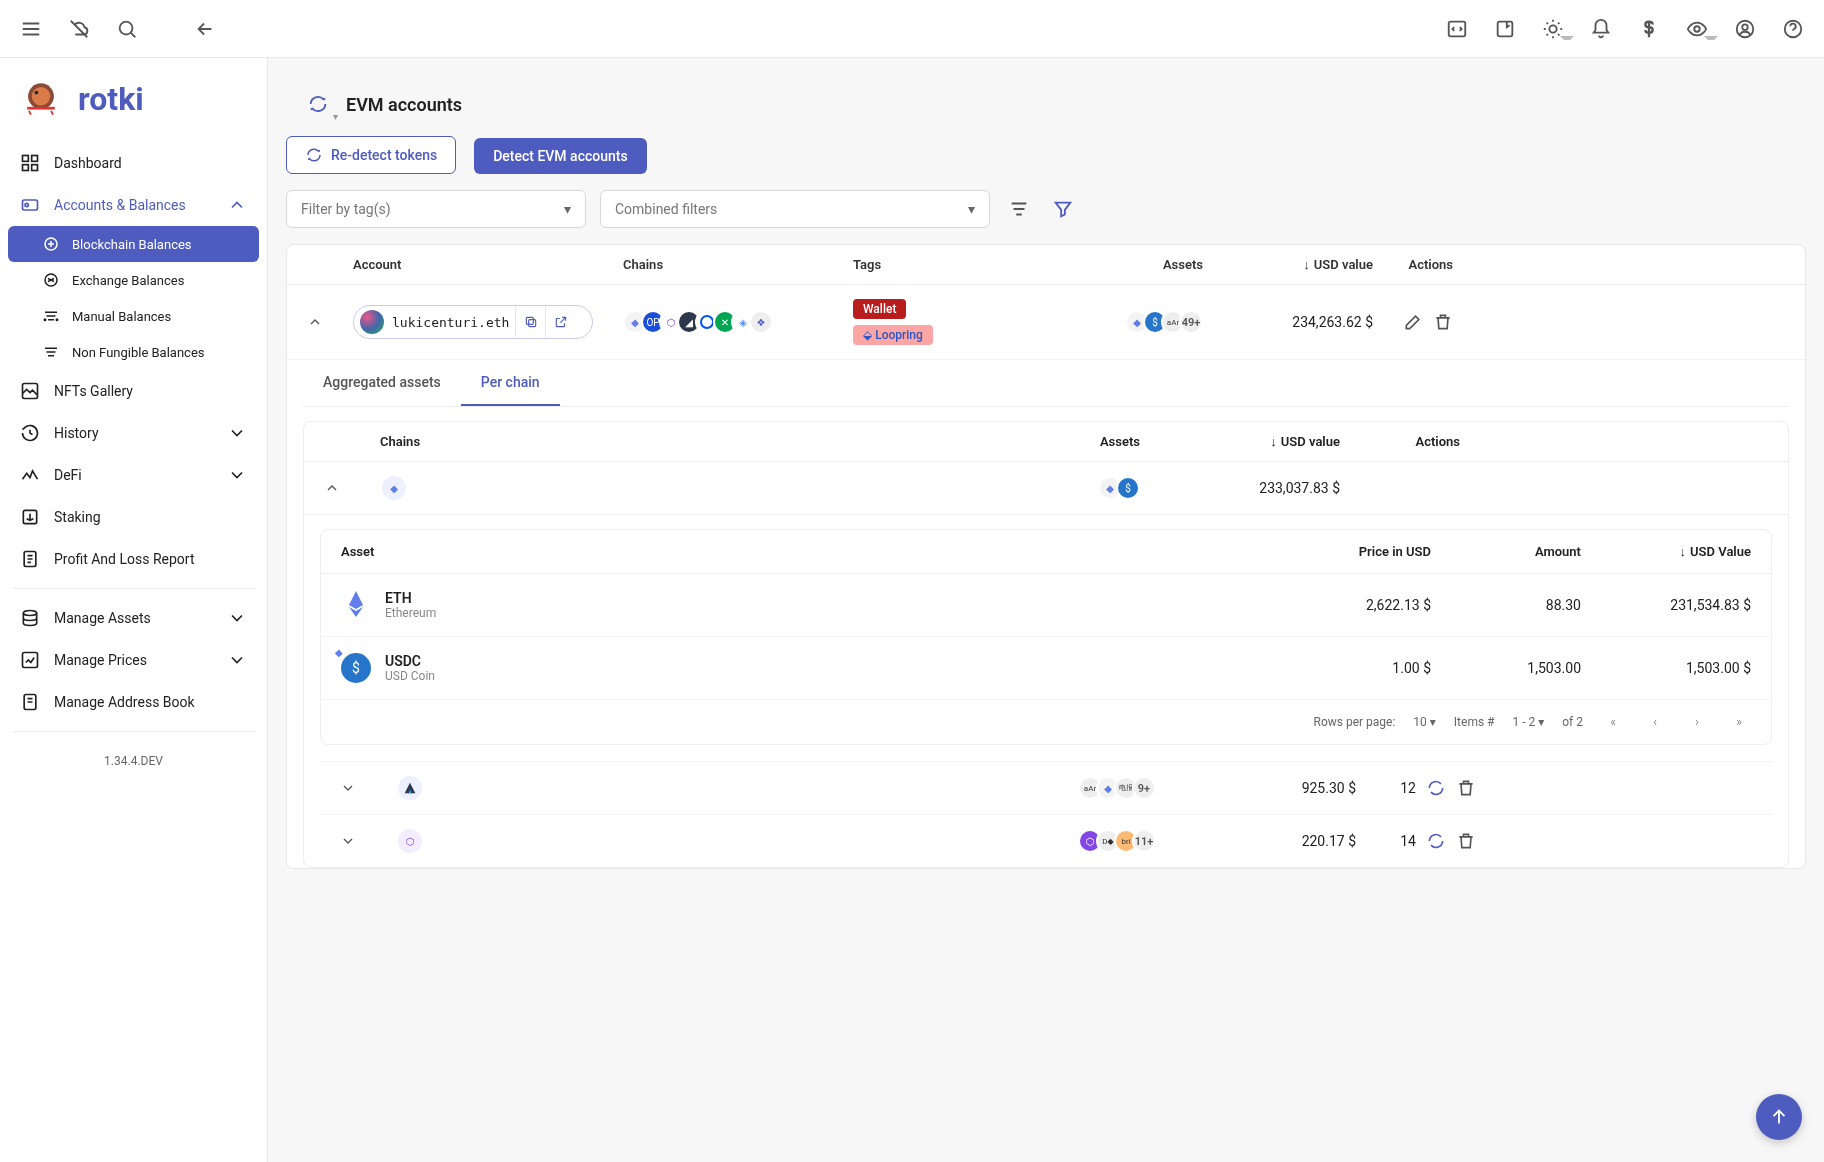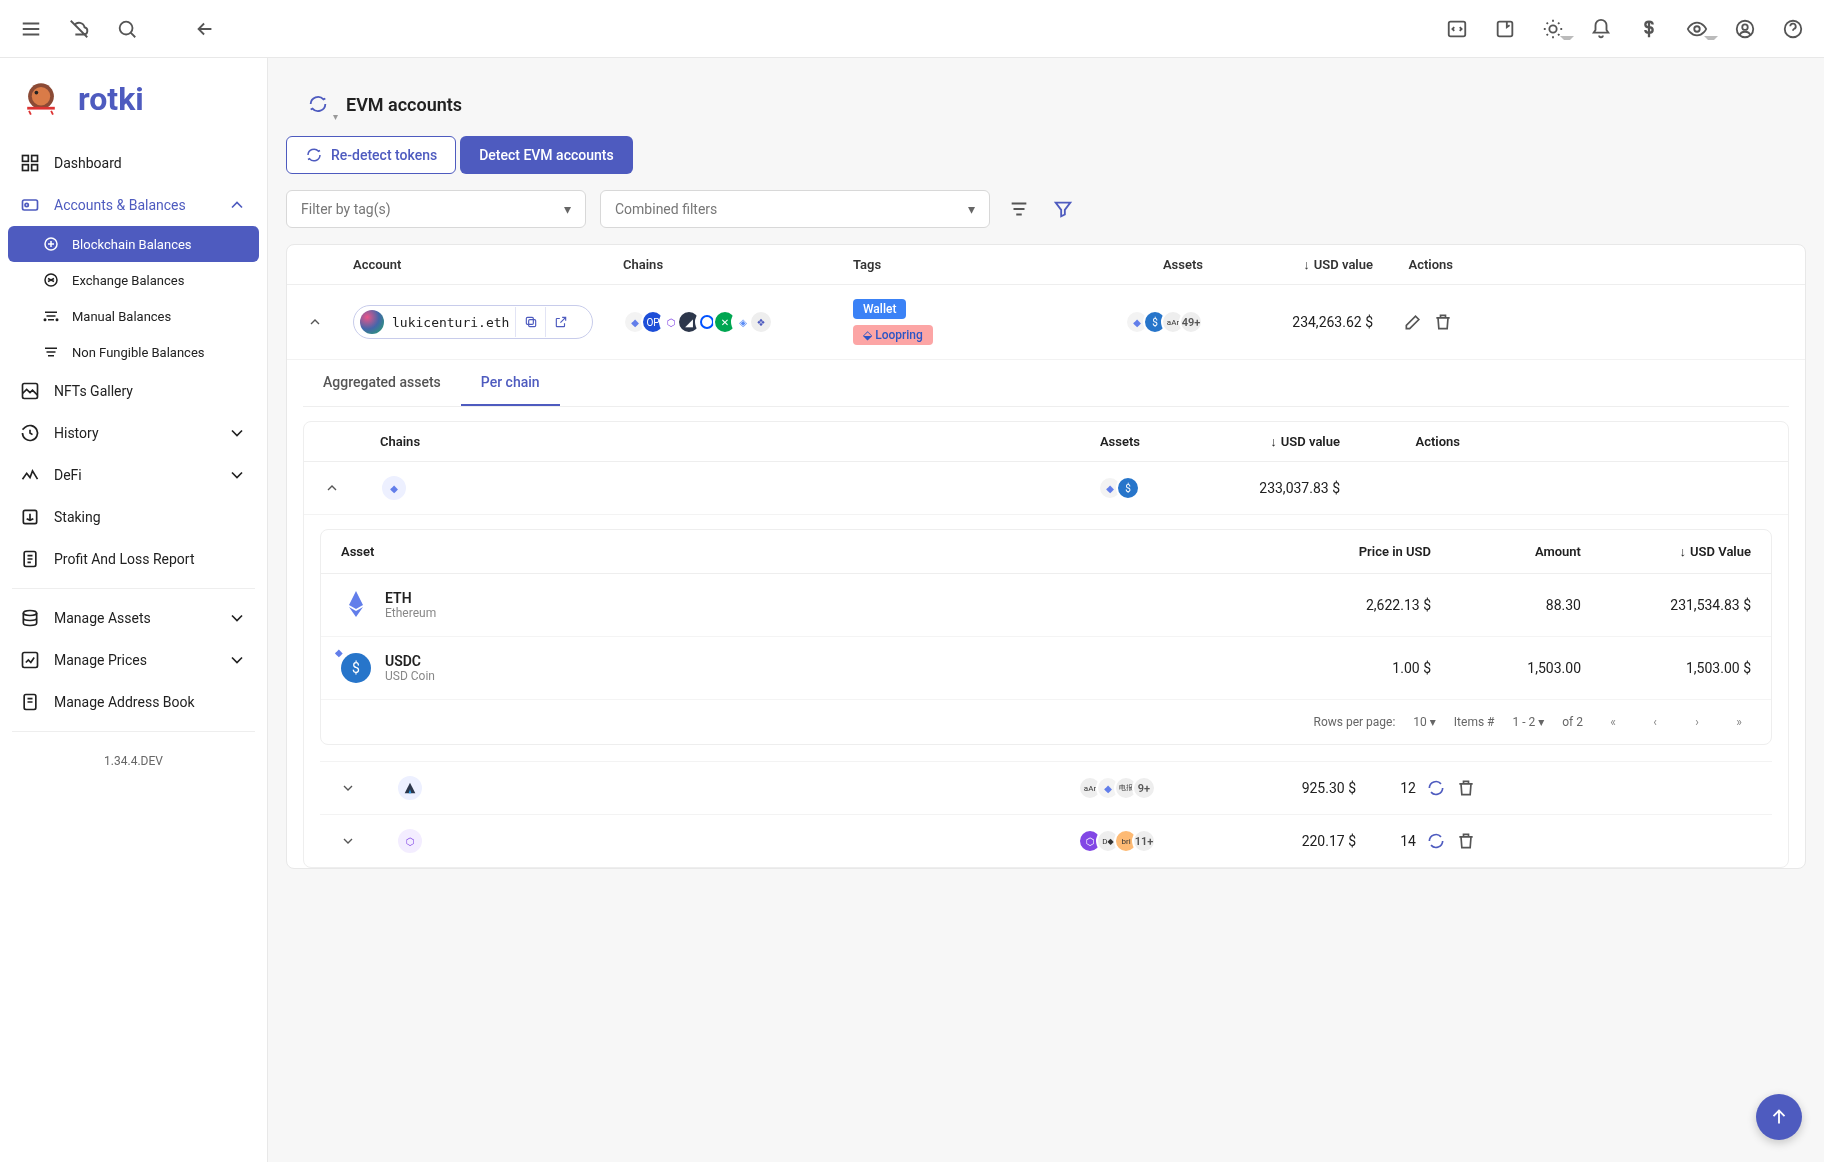--- a/index.html
+++ b/index.html
@@ -21,21 +21,21 @@
 .sub-item { display: flex; align-items: center; gap: 12px; padding: 9px 12px 9px 34px; border-radius: 6px; cursor: pointer; font-size: 13px; color: #212121; }
 .sub-item.active { background: #4e5bbf; color: #fff; }
 .sub-item .sub-icon { width: 18px; height: 18px; }
 .divider { height: 1px; background: #eee; margin: 8px 4px; }
 .version { text-align: center; font-size: 12px; color: #666; padding: 14px; }
 .main { flex: 1; background: #f7f7f7; padding: 18px; overflow-y: auto; }
 .card { background: #fff; border: 1px solid #e8e8e8; border-radius: 8px; }
 .page-header { display: flex; align-items: center; gap: 14px; padding: 14px 18px 18px; }
 .page-title { font-size: 18px; font-weight: 600; }
 .refresh-circle { width: 28px; height: 28px; display:flex; align-items:center; justify-content:center; position:relative; }
-.actions-row { display: flex; gap: 4px; padding: 0 0 16px 0; }
+.actions-row { display: flex; gap: 18px; padding: 0 0 16px 0; align-items: flex-end; }
 .btn { display: inline-flex; align-items: center; gap: 8px; padding: 9px 18px; border-radius: 6px; font-size: 14px; cursor: pointer; border: 1px solid transparent; font-weight: 500; }
 .btn-outline { border-color: #4e5bbf; color: #4e5bbf; background: #fff; }
 .btn-primary { background: #4e5bbf; color: #fff; }
 .filters-row { display: flex; gap: 14px; align-items: center; padding-bottom: 16px; }
 .select-box { border: 1px solid #d8d8d8; border-radius: 6px; padding: 10px 14px; display: flex; align-items: center; justify-content: space-between; cursor: pointer; background: #fff; color: #777; }
 .select-box .caret { color: #666; }
 .table-card { margin-top: 0; }
 .thead { display: grid; grid-template-columns: 50px 270px 230px 180px 170px 170px 80px; padding: 12px 16px; font-weight: 600; font-size: 13px; color: #333; border-bottom: 1px solid #eee; align-items: center; }
 .trow { display: grid; grid-template-columns: 50px 270px 230px 180px 170px 170px 80px; padding: 14px 16px; align-items: center; border-bottom: 1px solid #f2f2f2; }
 .th-right, .td-right { text-align: right; }
@@ -368,21 +368,21 @@
           <div class="chip-icon" style="background:#fff;color:#8247e5;border:2px solid #fff">⬡</div>
           <div class="chip-icon" style="background:#2d374b">◢</div>
           <div class="chip-icon" style="background:#fff;border:2px solid #fff">
               <span style="width:14px;height:14px;border:2px solid #0052ff;border-radius:50%;display:block"></span>
             </div>
           <div class="chip-icon" style="background:#00a651">✕</div>
           <div class="chip-icon" style="background:#fff;color:#5b8df6">◈</div>
           <div class="chip-icon" style="background:#eee;color:#4e5bbf">❖</div>
         </div>
         <div class="tags-cell">
-          <span class="tag" style="background:#3b82f6;color:#fff">Wallet</span>
+          <span class="tag" style="background:#b91c1c;color:#fff">Wallet</span>
           <span class="tag" style="background:#fca5a5;color:#2d55c5"><span style="color:#2d55c5">⬙ </span><span>Loopring</span></span>
         </div>
         <div class="asset-icons" style="justify-content:flex-end">
           <div class="chip-icon" style="background:#f3f3f3;color:#627eea">◆</div>
           <div class="chip-icon" style="background:#2775ca">$</div>
           <div class="chip-icon" style="background:#eee;color:#333;font-size:8px">aAr</div>
           <div class="chip-icon chip-more">49+</div>
         </div>
         <div class="td-right">234,263.62 $</div>
         <div class="row-actions">

